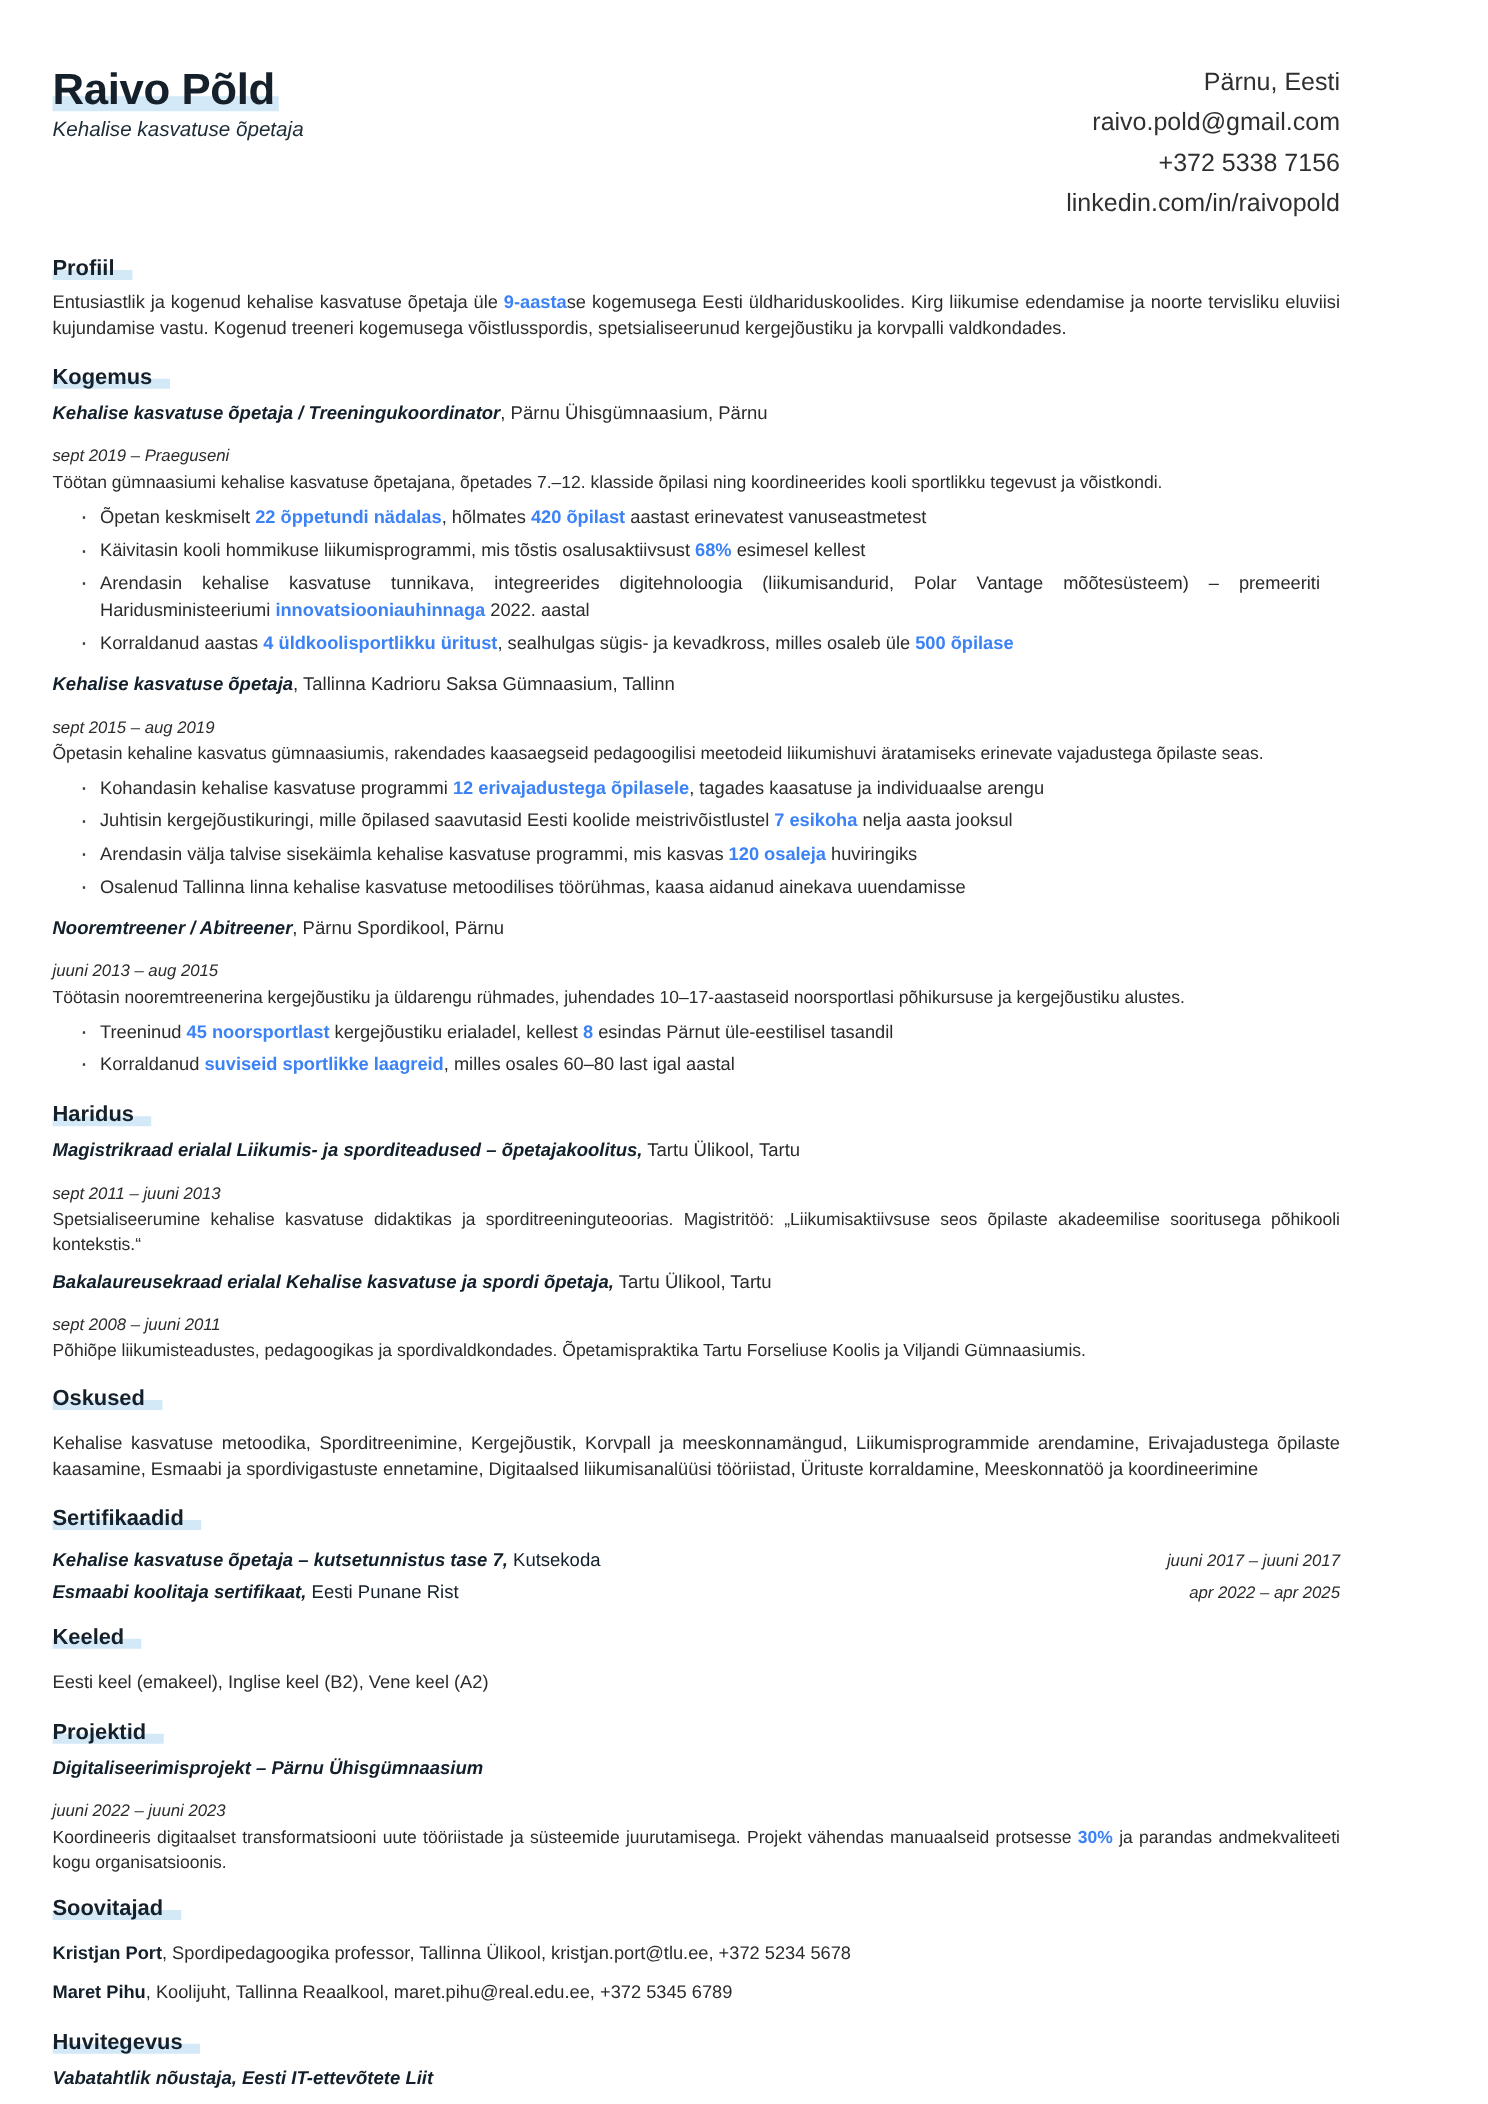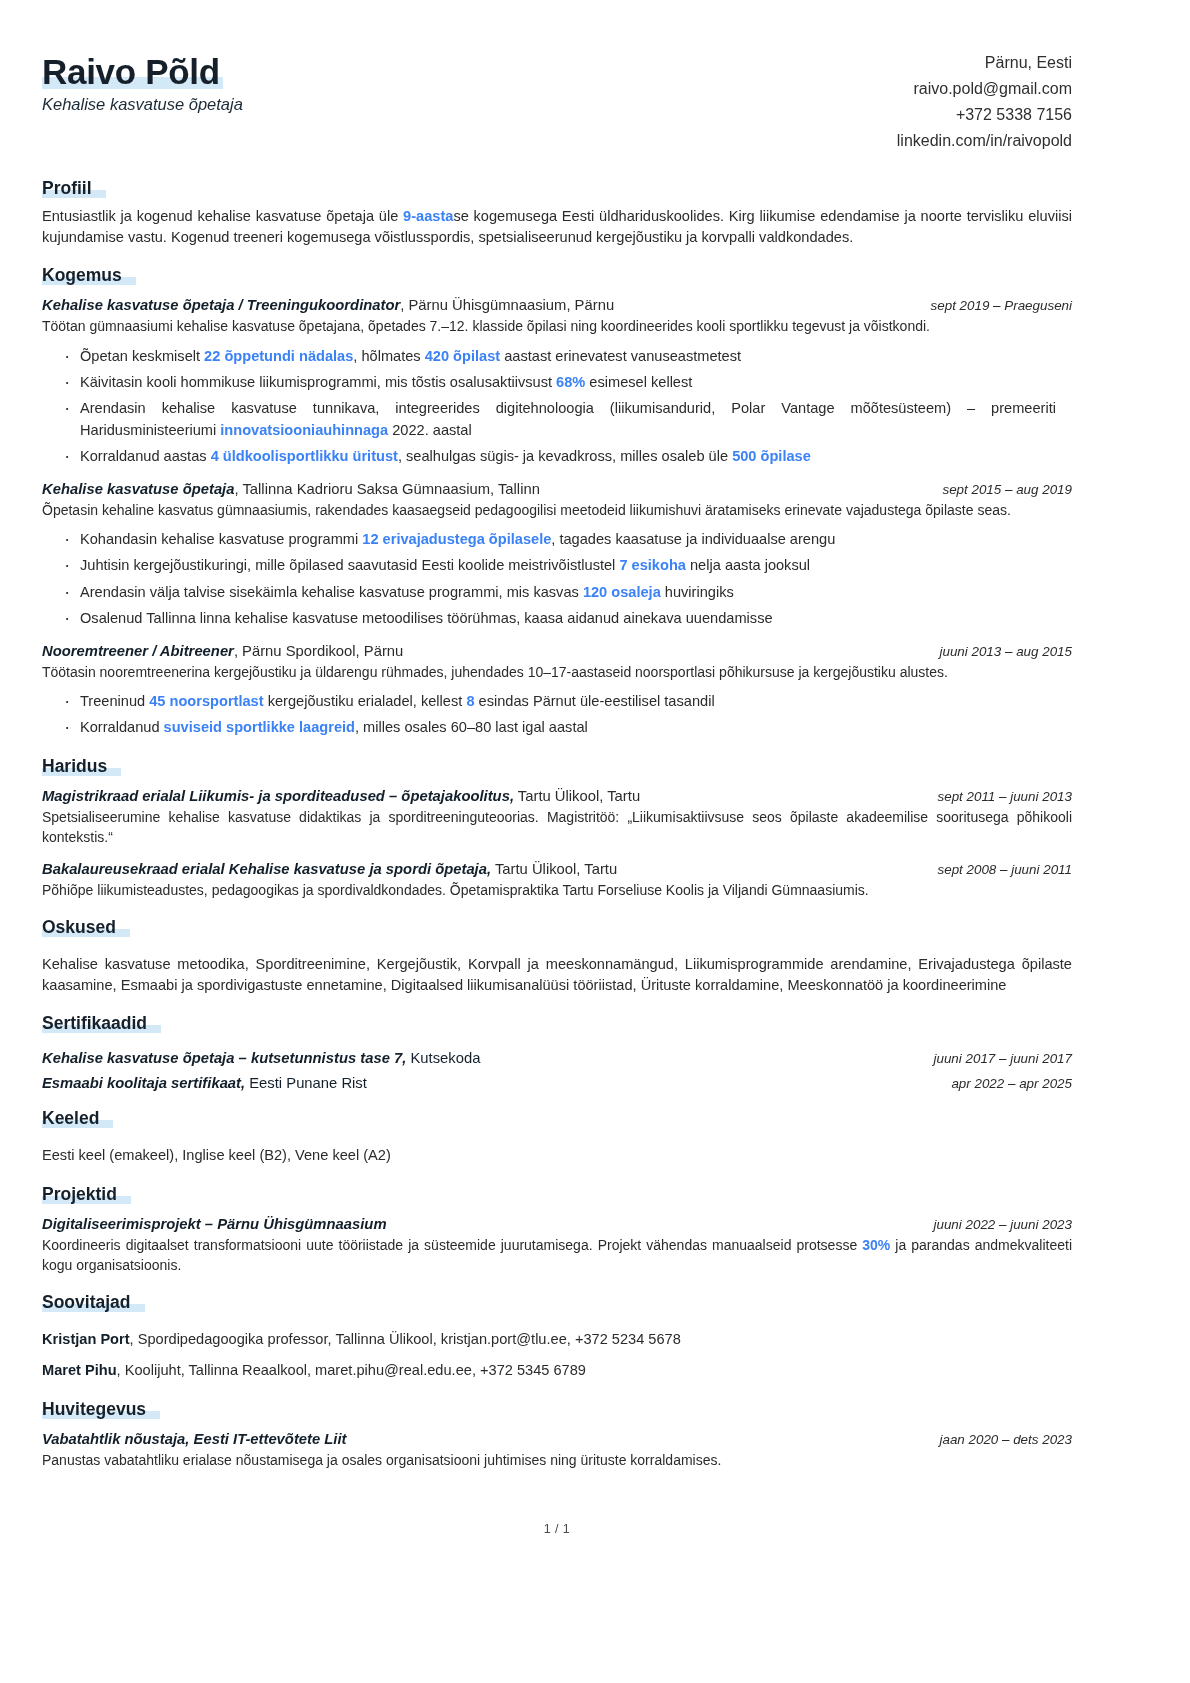--- a/index.html
+++ b/index.html
@@ -50,21 +50,21 @@
   }
   .name span.txt { position: relative; z-index: 1; }
   .job-title {
     font-size: 16.5px;
     font-style: italic;
     color: #1c2b36;
     margin-top: 4px;
   }
   .contact {
     text-align: right;
-    font-size: 16px;
+    font-size: 20px;
     line-height: 1.62;
     color: #2f2f2f;
     padding-top: 6px;
   }
   .contact div { white-space: nowrap; }
 
   
   .section { margin-top: 17px; }
   .section-title {
     font-size: 17.5px;
@@ -94,20 +94,21 @@
   b, strong { color: #3b82f6; font-weight: bold; }
 
   
   .entry { margin-top: 13px; }
   .entry:first-of-type { margin-top: 4px; }
   .entry-head {
     display: flex;
     align-items: baseline;
     justify-content: space-between;
     gap: 18px;
+    flex-direction: column;
   }
   .entry-title {
     font-size: 14.8px;
     color: #13202b;
     flex: 1 1 auto;
   }
   .entry-title .role {
     font-weight: bold;
     font-style: italic;
   }

